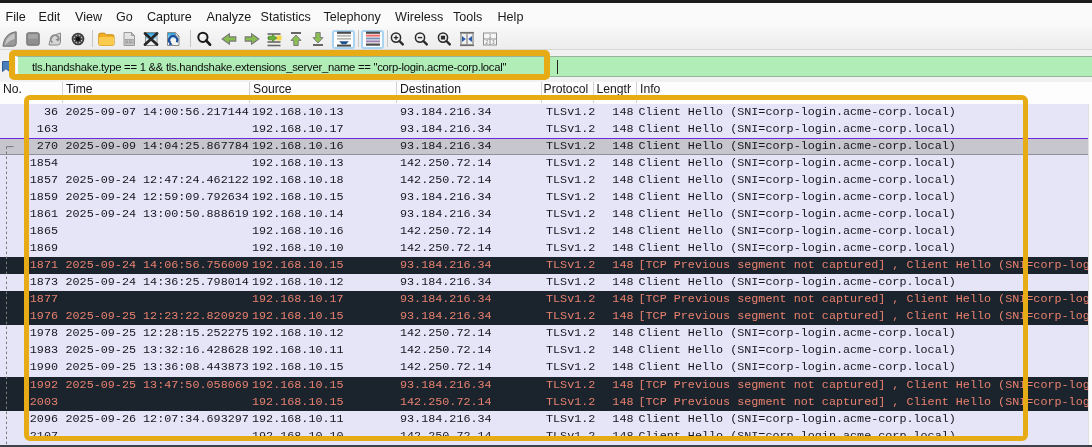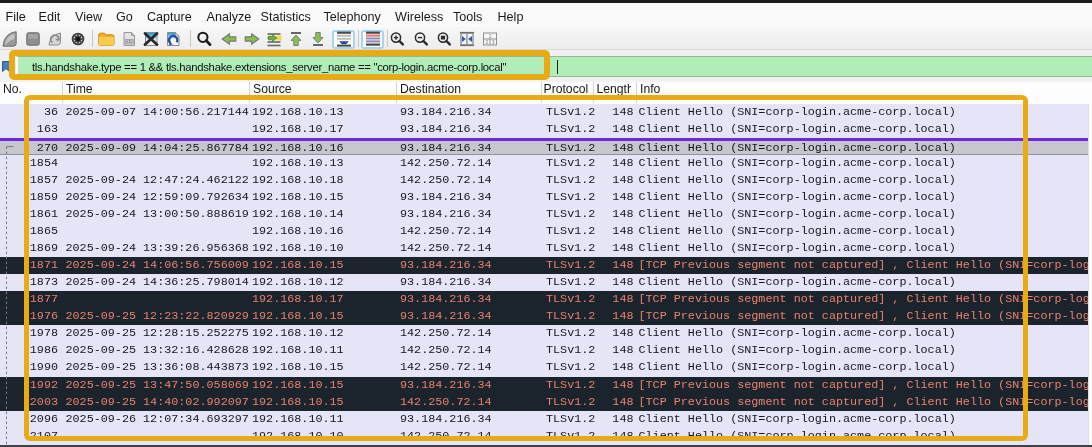--- a/index.html
+++ b/index.html
@@ -16,21 +16,21 @@
 #filterinput {left:16px;top:55.5px;width:1076px;height:21.5px;background:#b1edb6;border:1px solid #98b49a;border-right:none;border-left:2.5px solid #fbfbfb}
 #filtertext {left:32px;top:60.5px;font-size:11.3px;font-weight:400;color:#0d0d0d;letter-spacing:-0.275px;white-space:pre}
 #cursor {left:556.5px;top:59.5px;width:1.5px;height:14.5px;background:#222}
 #header {left:0;top:82px;width:1092px;height:21.5px;background:#fdfdfd}
 #header span {position:absolute;top:0;font-size:12.2px;color:#191919;white-space:nowrap}
 .hsep {position:absolute;top:0;width:1px;height:21.2px;background:#d2d2d2}
 #listbg {left:0;top:103.5px;width:1088px;height:343.5px;background:#e6e5f8}
 .row {left:0;width:1088px;height:17.2px;font-family:"Liberation Mono",monospace;
   font-size:11.75px;color:#15151d;white-space:pre}
 .row span {position:absolute;top:1.0px}
-.row.sel {background:#c7c6cf;border-top:3px solid #6d28d9;border-bottom:1px solid #90909a}
+.row.sel {background:#c7c6cf;border-top:1px solid #6d28d9;border-bottom:1px solid #90909a}
 .row.sel span {top:0px}
 .row.dark {background:#1b242c;color:#e8806f}
 .c-no {left:0;width:58px;text-align:right}
 .c-t {left:65.5px}
 .c-s {left:252px}
 .c-d {left:400px}
 .c-p {left:546px}
 .c-l {left:590px;width:43.5px;text-align:right}
 .c-i {left:638.5px}
 #scrollbar {left:1088px;top:103.5px;width:4px;height:343.5px;background:#fbfbfb;border-left:1px solid #e0e0e0}
@@ -222,30 +222,30 @@
 </div>
 <div id="listbg"></div>
 <div class="row" style="top:103.5px"><span class="c-no">36</span><span class="c-t">2025-09-07 14:00:56.217144</span><span class="c-s">192.168.10.13</span><span class="c-d">93.184.216.34</span><span class="c-p">TLSv1.2</span><span class="c-l">148</span><span class="c-i">Client Hello (SNI=corp-login.acme-corp.local)</span></div>
 <div class="row" style="top:120.6px"><span class="c-no">163</span><span class="c-s">192.168.10.17</span><span class="c-d">93.184.216.34</span><span class="c-p">TLSv1.2</span><span class="c-l">148</span><span class="c-i">Client Hello (SNI=corp-login.acme-corp.local)</span></div>
 <div class="row sel" style="top:137.6px"><span class="c-no">270</span><span class="c-t">2025-09-09 14:04:25.867784</span><span class="c-s">192.168.10.16</span><span class="c-d">93.184.216.34</span><span class="c-p">TLSv1.2</span><span class="c-l">148</span><span class="c-i">Client Hello (SNI=corp-login.acme-corp.local)</span></div>
 <div class="row" style="top:154.7px"><span class="c-no">1854</span><span class="c-s">192.168.10.13</span><span class="c-d">142.250.72.14</span><span class="c-p">TLSv1.2</span><span class="c-l">148</span><span class="c-i">Client Hello (SNI=corp-login.acme-corp.local)</span></div>
 <div class="row" style="top:171.7px"><span class="c-no">1857</span><span class="c-t">2025-09-24 12:47:24.462122</span><span class="c-s">192.168.10.18</span><span class="c-d">142.250.72.14</span><span class="c-p">TLSv1.2</span><span class="c-l">148</span><span class="c-i">Client Hello (SNI=corp-login.acme-corp.local)</span></div>
 <div class="row" style="top:188.8px"><span class="c-no">1859</span><span class="c-t">2025-09-24 12:59:09.792634</span><span class="c-s">192.168.10.15</span><span class="c-d">93.184.216.34</span><span class="c-p">TLSv1.2</span><span class="c-l">148</span><span class="c-i">Client Hello (SNI=corp-login.acme-corp.local)</span></div>
 <div class="row" style="top:205.9px"><span class="c-no">1861</span><span class="c-t">2025-09-24 13:00:50.888619</span><span class="c-s">192.168.10.14</span><span class="c-d">93.184.216.34</span><span class="c-p">TLSv1.2</span><span class="c-l">148</span><span class="c-i">Client Hello (SNI=corp-login.acme-corp.local)</span></div>
 <div class="row" style="top:222.9px"><span class="c-no">1865</span><span class="c-s">192.168.10.16</span><span class="c-d">142.250.72.14</span><span class="c-p">TLSv1.2</span><span class="c-l">148</span><span class="c-i">Client Hello (SNI=corp-login.acme-corp.local)</span></div>
-<div class="row" style="top:240.0px"><span class="c-no">1869</span><span class="c-t">2025-09-24 13:39:26.956368</span><span class="c-s">192.168.10.10</span><span class="c-d">142.250.72.14</span><span class="c-p">TLSv1.2</span><span class="c-l">148</span><span class="c-i">Client Hello (SNI=corp-login.acme-corp.local)</span></div>
+<div class="row" style="top:240.0px"><span class="c-no">1869</span><span class="c-s">192.168.10.10</span><span class="c-d">142.250.72.14</span><span class="c-p">TLSv1.2</span><span class="c-l">148</span><span class="c-i">Client Hello (SNI=corp-login.acme-corp.local)</span></div>
 <div class="row dark" style="top:257.0px"><span class="c-no">1871</span><span class="c-t">2025-09-24 14:06:56.756009</span><span class="c-s">192.168.10.15</span><span class="c-d">93.184.216.34</span><span class="c-p">TLSv1.2</span><span class="c-l">148</span><span class="c-i">[TCP Previous segment not captured] , Client Hello (SNI=corp-login.acme-corp.local)</span></div>
 <div class="row" style="top:274.1px"><span class="c-no">1873</span><span class="c-t">2025-09-24 14:36:25.798014</span><span class="c-s">192.168.10.12</span><span class="c-d">93.184.216.34</span><span class="c-p">TLSv1.2</span><span class="c-l">148</span><span class="c-i">Client Hello (SNI=corp-login.acme-corp.local)</span></div>
 <div class="row dark" style="top:291.2px"><span class="c-no">1877</span><span class="c-s">192.168.10.17</span><span class="c-d">93.184.216.34</span><span class="c-p">TLSv1.2</span><span class="c-l">148</span><span class="c-i">[TCP Previous segment not captured] , Client Hello (SNI=corp-login.acme-corp.local)</span></div>
 <div class="row dark" style="top:308.2px"><span class="c-no">1976</span><span class="c-t">2025-09-25 12:23:22.820929</span><span class="c-s">192.168.10.15</span><span class="c-d">93.184.216.34</span><span class="c-p">TLSv1.2</span><span class="c-l">148</span><span class="c-i">[TCP Previous segment not captured] , Client Hello (SNI=corp-login.acme-corp.local)</span></div>
 <div class="row" style="top:325.3px"><span class="c-no">1978</span><span class="c-t">2025-09-25 12:28:15.252275</span><span class="c-s">192.168.10.12</span><span class="c-d">142.250.72.14</span><span class="c-p">TLSv1.2</span><span class="c-l">148</span><span class="c-i">Client Hello (SNI=corp-login.acme-corp.local)</span></div>
-<div class="row" style="top:342.3px"><span class="c-no">1986</span><span class="c-t">2025-09-25 13:32:16.428628</span><span class="c-s">192.168.10.11</span><span class="c-d">142.250.72.14</span><span class="c-p">TLSv1.2</span><span class="c-l">148</span><span class="c-i">Client Hello (SNI=corp-login.acme-corp.local)</span></div>
+<div class="row" style="top:342.3px"><span class="c-no">1983</span><span class="c-t">2025-09-25 13:32:16.428628</span><span class="c-s">192.168.10.11</span><span class="c-d">142.250.72.14</span><span class="c-p">TLSv1.2</span><span class="c-l">148</span><span class="c-i">Client Hello (SNI=corp-login.acme-corp.local)</span></div>
 <div class="row" style="top:359.4px"><span class="c-no">1990</span><span class="c-t">2025-09-25 13:36:08.443873</span><span class="c-s">192.168.10.15</span><span class="c-d">142.250.72.14</span><span class="c-p">TLSv1.2</span><span class="c-l">148</span><span class="c-i">Client Hello (SNI=corp-login.acme-corp.local)</span></div>
 <div class="row dark" style="top:376.5px"><span class="c-no">1992</span><span class="c-t">2025-09-25 13:47:50.058069</span><span class="c-s">192.168.10.15</span><span class="c-d">93.184.216.34</span><span class="c-p">TLSv1.2</span><span class="c-l">148</span><span class="c-i">[TCP Previous segment not captured] , Client Hello (SNI=corp-login.acme-corp.local)</span></div>
-<div class="row dark" style="top:393.5px"><span class="c-no">2003</span><span class="c-t">2025-09-25 14:40:02.992097</span><span class="c-s">192.168.10.15</span><span class="c-d">142.250.72.14</span><span class="c-p">TLSv1.2</span><span class="c-l">148</span><span class="c-i">[TCP Previous segment not captured] , Client Hello (SNI=corp-login.acme-corp.local)</span></div>
+<div class="row dark" style="top:393.5px"><span class="c-no">2003</span><span class="c-s">192.168.10.15</span><span class="c-d">142.250.72.14</span><span class="c-p">TLSv1.2</span><span class="c-l">148</span><span class="c-i">[TCP Previous segment not captured] , Client Hello (SNI=corp-login.acme-corp.local)</span></div>
 <div class="row" style="top:410.6px"><span class="c-no">2096</span><span class="c-t">2025-09-26 12:07:34.693297</span><span class="c-s">192.168.10.11</span><span class="c-d">93.184.216.34</span><span class="c-p">TLSv1.2</span><span class="c-l">148</span><span class="c-i">Client Hello (SNI=corp-login.acme-corp.local)</span></div>
 <div class="row" style="top:427.6px"><span class="c-no">2107</span><span class="c-s">192.168.10.10</span><span class="c-d">142.250.72.14</span><span class="c-p">TLSv1.2</span><span class="c-l">148</span><span class="c-i">Client Hello (SNI=corp-login.acme-corp.local)</span></div>
 <svg id="convlines" width="30" height="344" viewBox="0 0 30 344">
 <path d="M6.5 42.6 L13.5 42.6" stroke="#7a7a7a" stroke-width="1"></path>
 <path d="M6.5 42.6 L6.5 344" stroke="#7a7a7a" stroke-width="1" stroke-dasharray="2.5 2.5"></path>
 </svg>
 <div id="scrollbar"></div>
 <div id="annot1" class="annot"></div>
 <div id="annot2" class="annot"></div>
 <div id="bottomstrip"></div>

